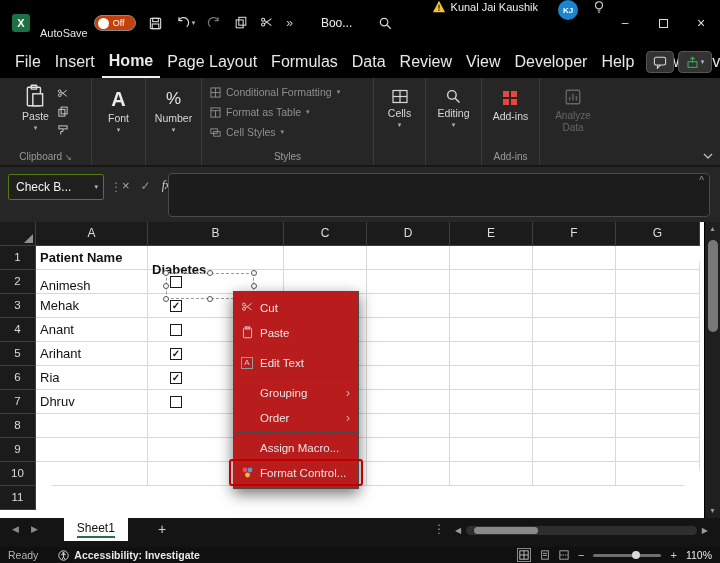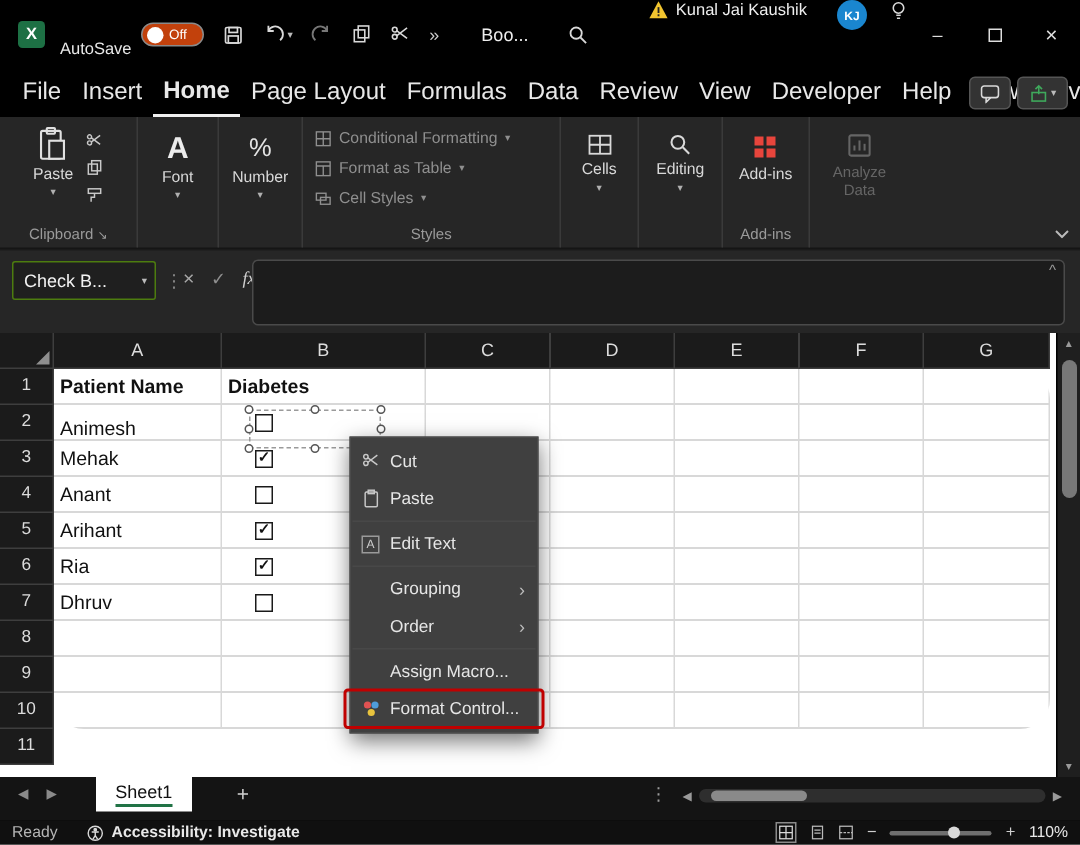--- a/index.html
+++ b/index.html
@@ -84,38 +84,38 @@
     background-image:
       linear-gradient(#d8d8d8,#d8d8d8), linear-gradient(#d8d8d8,#d8d8d8), linear-gradient(#d8d8d8,#d8d8d8),
       linear-gradient(#d8d8d8,#d8d8d8), linear-gradient(#d8d8d8,#d8d8d8), linear-gradient(#d8d8d8,#d8d8d8),
       linear-gradient(#d8d8d8,#d8d8d8),
       repeating-linear-gradient(180deg, transparent 0 23px, #d8d8d8 23px 24px);
     background-size:1px 100%,1px 100%,1px 100%,1px 100%,1px 100%,1px 100%,1px 100%,100% 100%;
     background-position:111px 0,247px 0,330px 0,413px 0,496px 0,579px 0,663px 0,0 0;
     background-repeat:no-repeat,no-repeat,no-repeat,no-repeat,no-repeat,no-repeat,no-repeat,repeat;border-radius:20px; }
   .cellspan { position:absolute; height:24px; line-height:24px; font-size:13px; color:#111; white-space:nowrap; }
   .hdr { font-weight:bold; }
-  .c-a1 { left:4px; top:0; } .c-b1 { left:116px; top:0; }
+  .c-a1 { left:4px; top:0; } .c-b1 { left:116px; top:12px; }
   .nm { left:4px; } .nm0{top:28px} .nm1{top:48px} .nm2{top:72px} .nm3{top:96px} .nm4{top:120px} .nm5{top:144px}
   .cbx { position:absolute; left:134px; width:12px; height:12px; border:1.5px solid #1a1a1a; background:#fff; font-size:10px; line-height:10px; text-align:center; color:#111; font-weight:bold; }
   .cbx0{top:30px} .cbx1{top:54px} .cbx2{top:78px} .cbx3{top:102px} .cbx4{top:126px} .cbx5{top:150px}
   #sel-frame { position:absolute; left:130px; top:27px; width:88px; height:26px; border:1px dashed #9a9a9a; }
   .hdl { position:absolute; width:6px; height:6px; border-radius:50%; background:#fff; border:1px solid #555; }
   .hdl.tl{left:-4px;top:-4px} .hdl.tc{left:50%;margin-left:-3px;top:-4px} .hdl.tr{right:-4px;top:-4px}
   .hdl.ml{left:-4px;top:50%;margin-top:-3px} .hdl.mr{right:-4px;top:50%;margin-top:-3px}
   .hdl.bl{left:-4px;bottom:-4px} .hdl.bc{left:50%;margin-left:-3px;bottom:-4px} .hdl.br{right:-4px;bottom:-4px}
 
   
   #vscroll { position:absolute; left:704px; top:222px; width:16px; height:296px; background:#1f1f1f; border-left:1px solid #000; }
   .vs-arrow { height:14px; text-align:center; color:#9a9a9a; font-size:8px; line-height:14px; }
   #vs-down { position:absolute; bottom:0; left:0; right:0; }
   #vs-thumb { position:absolute; left:3px; top:18px; width:10px; height:92px; background:#787878; border-radius:5px; }
 
   
-  #ctxmenu { position:absolute; left:233px; top:291px; width:126px; background:#404040; border:1px solid #4a4a4a; box-shadow:0 5px 14px rgba(0,0,0,.55); padding:3px 0; z-index:50; }
+  #ctxmenu { position:absolute; left:233px; top:291px; width:126px; background:#b91c1c; border:1px solid #4a4a4a; box-shadow:0 5px 14px rgba(0,0,0,.55); padding:3px 0; z-index:50; }
   .mi { position:relative; height:25px; display:flex; align-items:center; font-size:11.5px; color:#e6e6e6; }
   .mi-icon { width:26px; display:flex; justify-content:center; align-items:center; }
   .mi-arrow { margin-left:auto; padding-right:8px; color:#bdbdbd; font-size:12px; line-height:12px; }
   .msep { height:1px; background:#484848; margin:2px 1px; }
   .edit-a { width:12px; height:12px; border:1px solid #9a9a9a; color:#cfcfcf; font-size:8px; line-height:10px; text-align:center; }
   #red-box { position:absolute; left:-5px; right:-5px; top:-1px; bottom:-1px; border:2px solid #c00000; border-radius:3px; pointer-events:none; }
 
   
   #sheetbar { position:absolute; left:0; top:518px; width:720px; height:29px; background:#141414; display:flex; align-items:flex-start; padding-left:12px; }
   .sb-nav { color:#8a8a8a; font-size:9px; line-height:23px; margin-right:12px; }

